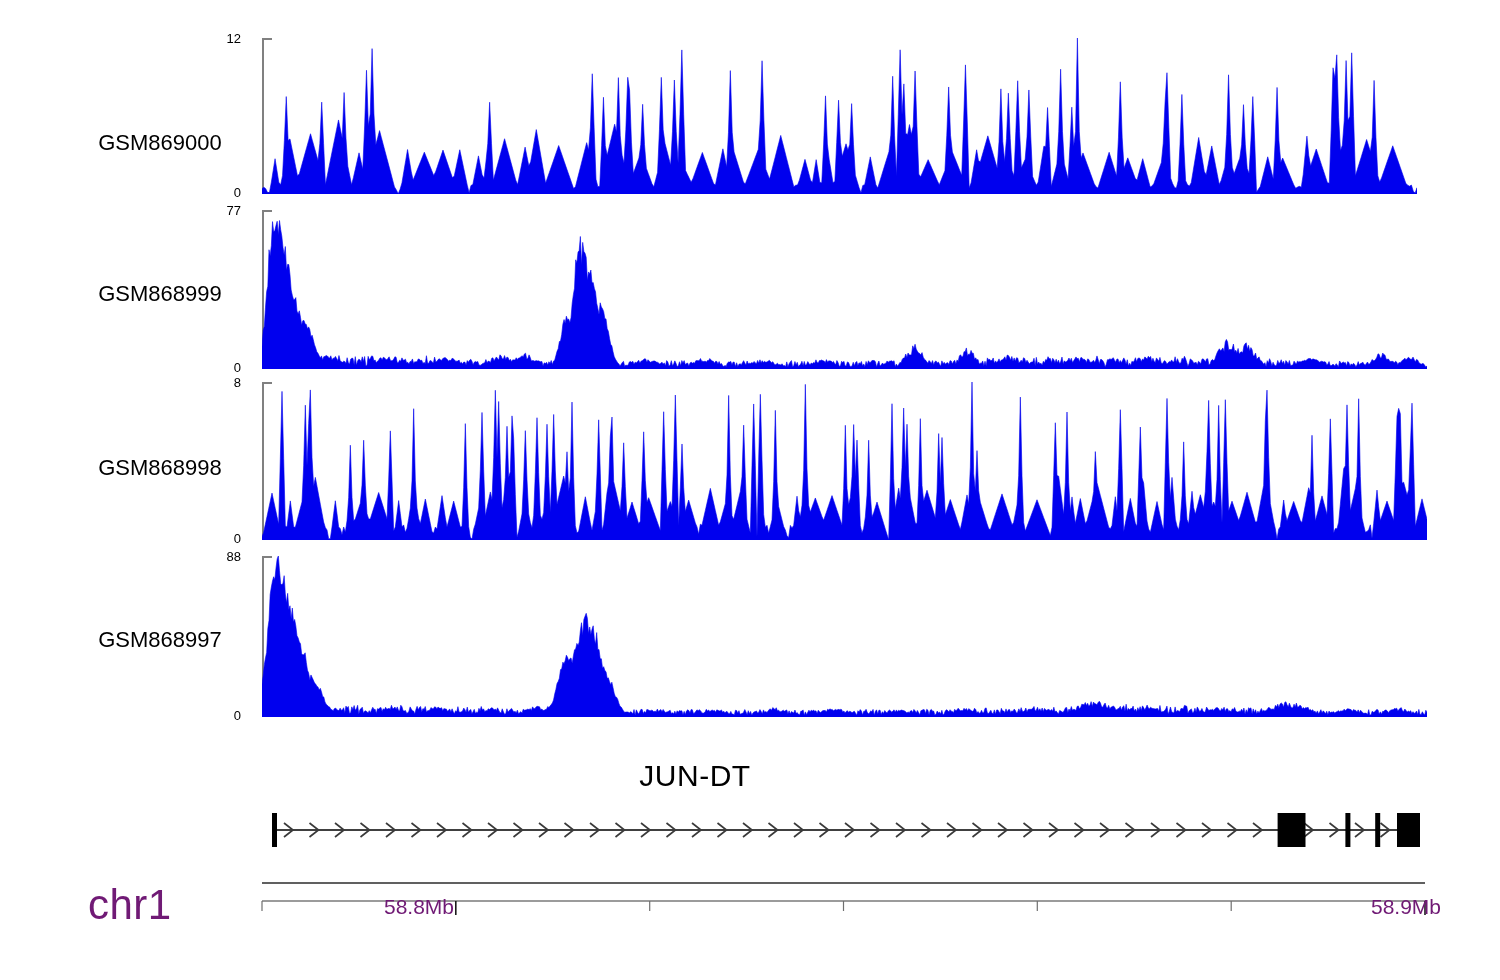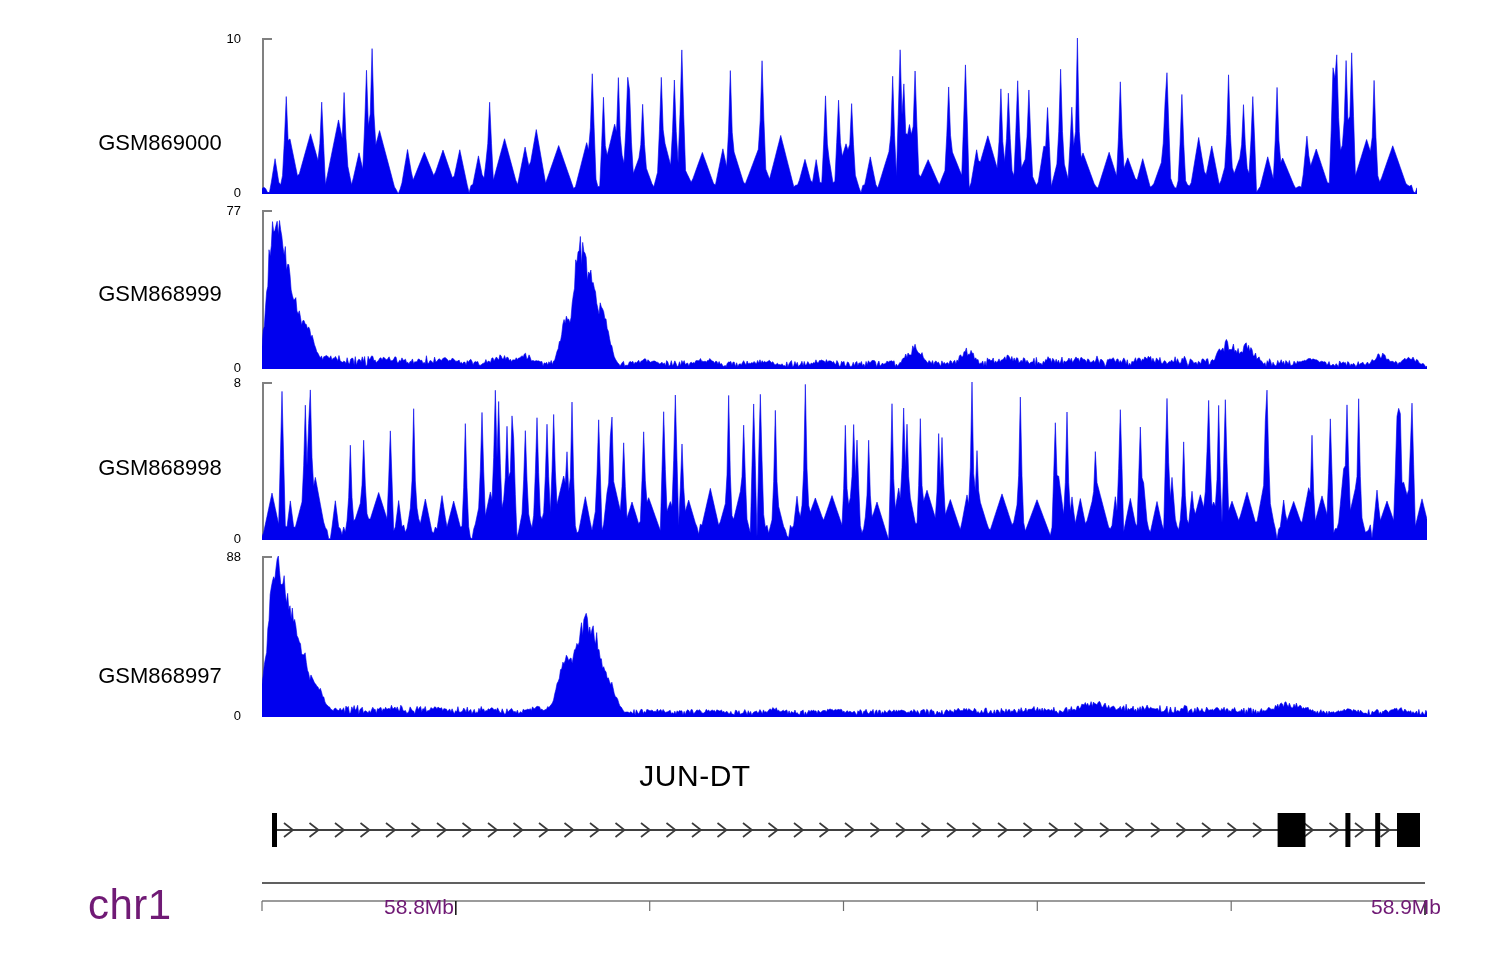--- a/index.html
+++ b/index.html
@@ -123,21 +123,21 @@
 <body>
 
 <div id="browser">
 
   <div class="track" style="top:30px;height:172px;">
     <div class="track-label-box" style="top:100px;">GSM869000</div>
     <div class="axis-box" style="top:8px;height:156px;">
       <div class="axis-line" style="height:156px;"></div>
       <div class="axis-tick" style="top:0px;"></div>
       <div class="axis-tick" style="top:154px;"></div>
-      <div class="axis-num" style="top:-6px;">10</div>
+      <div class="axis-num" style="top:-6px;">12</div>
       <div class="axis-num" style="top:148px;">0</div>
     </div>
     <div class="plot-area" style="top:8px;width:1155px;height:156px;">
       <svg id="svg-t0" width="1155" height="156" viewBox="0 0 1155 156" preserveAspectRatio="none">
           <path d="M0,156 L0.00,150.70 L1.87,149.25 L3.73,150.67 L5.60,154.57 L7.46,154.42 L9.33,144.24 L11.20,132.48 L13.06,120.72 L14.93,132.48 L16.79,144.24 L18.66,146.83 L20.53,137.65 L22.39,102.42 L24.26,58.57 L26.12,102.42 L27.99,100.95 L29.85,110.13 L31.72,119.30 L33.59,128.48 L35.45,137.65 L37.32,135.92 L39.18,129.23 L41.05,122.54 L42.92,115.84 L44.78,109.15 L46.65,102.46 L48.51,95.76 L50.38,102.46 L52.25,109.15 L54.11,115.84 L55.98,122.54 L57.84,105.47 L59.71,64.13 L61.58,105.47 L63.44,146.74 L65.31,137.48 L67.17,128.23 L69.04,118.97 L70.90,109.71 L72.77,100.45 L74.64,91.20 L76.50,81.94 L78.37,91.20 L80.23,100.19 L82.10,54.52 L83.97,100.19 L85.83,128.23 L87.70,137.48 L89.56,146.74 L91.43,139.54 L93.30,131.30 L95.16,123.07 L97.03,114.84 L98.89,123.07 L100.76,131.30 L102.63,87.95 L104.49,32.27 L106.36,87.95 L108.22,76.04 L110.09,10.61 L111.95,76.04 L113.82,106.70 L115.69,99.66 L117.55,92.62 L119.42,99.66 L121.28,106.70 L123.15,113.75 L125.02,120.79 L126.88,127.83 L128.75,134.87 L130.61,141.92 L132.48,148.96 L134.35,151.88 L136.21,155.75 L138.08,151.32 L139.94,144.88 L141.81,133.76 L143.68,122.65 L145.54,111.53 L147.41,122.65 L149.27,133.76 L151.14,142.06 L153.00,137.41 L154.87,132.76 L156.74,128.11 L158.60,123.47 L160.47,118.82 L162.33,114.17 L164.20,118.82 L166.07,123.47 L167.93,128.11 L169.80,132.76 L171.66,137.41 L173.53,134.04 L175.40,128.55 L177.26,123.06 L179.13,117.57 L180.99,112.08 L182.86,117.57 L184.73,123.06 L186.59,128.55 L188.46,134.04 L190.32,139.53 L192.19,138.30 L194.05,129.45 L195.92,120.60 L197.79,111.75 L199.65,120.60 L201.52,129.45 L203.38,138.30 L205.25,147.15 L207.12,154.73 L208.98,147.49 L210.85,146.47 L212.71,136.95 L214.58,127.42 L216.45,117.89 L218.31,127.42 L220.18,136.95 L222.04,140.04 L223.91,124.07 L225.78,105.53 L227.64,64.23 L229.51,105.53 L231.37,142.19 L233.24,135.28 L235.11,128.37 L236.97,121.46 L238.84,114.56 L240.70,107.65 L242.57,100.74 L244.43,107.65 L246.30,114.56 L248.17,121.46 L250.03,128.37 L251.90,135.28 L253.76,142.19 L255.63,146.62 L257.50,137.25 L259.36,127.87 L261.23,118.50 L263.09,109.12 L264.96,118.50 L266.83,127.87 L268.69,123.79 L270.56,113.05 L272.42,102.31 L274.29,91.57 L276.16,102.31 L278.02,113.05 L279.89,123.79 L281.75,134.52 L283.62,145.23 L285.48,139.85 L287.35,134.46 L289.22,129.08 L291.08,123.70 L292.95,118.31 L294.81,112.93 L296.68,107.54 L298.55,112.93 L300.41,118.31 L302.28,123.70 L304.14,129.08 L306.01,134.46 L307.88,139.85 L309.74,145.23 L311.61,150.62 L313.47,148.66 L315.34,141.33 L317.21,133.99 L319.07,126.65 L320.94,119.32 L322.80,111.98 L324.67,104.65 L326.53,111.98 L328.40,89.88 L330.27,35.78 L332.13,89.88 L334.00,141.33 L335.86,148.66 L337.73,148.24 L339.60,107.64 L341.46,59.28 L343.33,107.64 L345.19,117.22 L347.06,109.46 L348.93,101.71 L350.79,93.95 L352.66,86.20 L354.52,93.95 L356.39,39.62 L358.26,97.81 L360.12,117.22 L361.99,124.98 L363.85,91.81 L365.72,39.30 L367.58,52.26 L369.45,104.13 L371.32,135.48 L373.18,130.35 L375.05,125.22 L376.91,120.09 L378.78,106.65 L380.65,66.28 L382.51,106.65 L384.38,130.35 L386.24,135.48 L388.11,140.61 L389.98,145.74 L391.84,148.79 L393.71,141.57 L395.57,134.36 L397.44,91.84 L399.31,39.35 L401.17,91.84 L403.04,105.50 L404.90,112.71 L406.77,119.93 L408.63,127.14 L410.50,93.31 L412.37,42.01 L414.23,93.31 L416.10,124.72 L417.96,76.75 L419.83,11.91 L421.70,76.75 L423.56,132.54 L425.43,136.45 L427.29,140.36 L429.16,144.27 L431.03,140.42 L432.89,135.22 L434.76,130.03 L436.62,124.84 L438.49,119.64 L440.36,114.45 L442.22,119.64 L444.09,124.84 L445.95,130.03 L447.82,135.22 L449.68,140.42 L451.55,145.61 L453.42,146.96 L455.28,137.93 L457.15,128.89 L459.01,119.85 L460.88,110.82 L462.75,119.85 L464.61,128.89 L466.48,94.30 L468.34,32.60 L470.21,94.30 L472.08,114.02 L473.94,120.01 L475.81,126.01 L477.67,132.01 L479.54,138.01 L481.41,144.00 L483.27,146.06 L485.14,141.09 L487.00,136.13 L488.87,131.16 L490.74,126.19 L492.60,121.22 L494.47,116.25 L496.33,111.28 L498.20,82.73 L500.06,22.78 L501.93,82.73 L503.80,131.16 L505.66,136.13 L507.53,141.09 L509.39,134.03 L511.26,126.71 L513.13,119.39 L514.99,112.07 L516.86,104.74 L518.72,97.42 L520.59,104.74 L522.46,112.07 L524.32,119.39 L526.19,126.71 L528.05,134.03 L529.92,141.36 L531.79,148.68 L533.65,147.26 L535.52,146.99 L537.38,142.15 L539.25,135.22 L541.11,128.30 L542.98,121.37 L544.85,128.30 L546.71,135.22 L548.58,142.15 L550.44,144.55 L552.31,133.10 L554.18,121.65 L556.04,133.10 L557.91,144.55 L559.77,144.63 L561.64,106.06 L563.51,57.88 L565.37,106.06 L567.24,121.88 L569.10,133.25 L570.97,144.63 L572.84,143.45 L574.70,104.39 L576.57,62.17 L578.43,104.39 L580.30,118.35 L582.16,112.07 L584.03,105.80 L585.90,112.07 L587.76,106.30 L589.63,65.63 L591.49,106.30 L593.36,137.17 L595.23,143.45 L597.09,149.72 L598.96,154.73 L600.82,147.39 L602.69,146.72 L604.56,137.44 L606.42,128.16 L608.29,118.88 L610.15,128.16 L612.02,137.44 L613.89,146.72 L615.75,149.96 L617.62,143.92 L619.48,137.88 L621.35,131.84 L623.21,125.81 L625.08,119.77 L626.95,113.73 L628.81,97.11 L630.68,38.22 L632.54,97.11 L634.41,137.88 L636.28,76.69 L638.14,11.81 L640.01,76.69 L641.87,45.88 L643.74,95.43 L645.61,96.46 L647.47,86.54 L649.34,96.46 L651.20,88.33 L653.07,32.97 L654.94,88.33 L656.80,136.15 L658.67,138.83 L660.53,134.54 L662.40,130.24 L664.26,125.95 L666.13,121.66 L668.00,125.95 L669.86,130.24 L671.73,134.54 L673.59,138.83 L675.46,143.12 L677.33,146.68 L679.19,142.02 L681.06,137.35 L682.92,132.69 L684.79,97.14 L686.66,48.98 L688.52,97.14 L690.39,114.05 L692.25,118.71 L694.12,123.37 L695.99,128.03 L697.85,132.69 L699.72,137.35 L701.58,85.00 L703.45,26.90 L705.32,85.00 L707.18,149.88 L709.05,144.94 L710.91,133.88 L712.78,122.83 L714.64,111.77 L716.51,122.83 L718.38,123.69 L720.24,117.23 L722.11,110.76 L723.97,104.30 L725.84,97.84 L727.71,104.30 L729.57,110.76 L731.44,117.23 L733.30,123.69 L735.17,130.15 L737.04,103.43 L738.90,50.86 L740.77,103.43 L742.63,123.63 L744.50,100.53 L746.37,55.15 L748.23,100.53 L750.10,132.88 L751.96,137.51 L753.83,93.73 L755.69,42.78 L757.56,93.73 L759.43,129.87 L761.29,125.52 L763.16,121.17 L765.02,98.78 L766.89,51.96 L768.76,98.78 L770.62,138.58 L772.49,142.94 L774.35,147.29 L776.22,144.07 L778.09,132.14 L779.95,120.20 L781.82,108.27 L783.68,108.45 L785.55,69.54 L787.42,108.45 L789.28,148.52 L791.15,141.04 L793.01,133.56 L794.88,126.08 L796.74,93.60 L798.61,31.20 L800.48,93.60 L802.34,126.08 L804.21,133.56 L806.07,141.04 L807.94,108.24 L809.81,69.17 L811.67,108.24 L813.54,93.60 L815.40,0.00 L817.27,93.60 L819.14,120.08 L821.00,114.95 L822.87,120.08 L824.73,125.21 L826.60,130.34 L828.47,135.47 L830.33,140.60 L832.20,145.74 L834.06,148.82 L835.93,150.04 L837.79,144.07 L839.66,138.11 L841.53,132.15 L843.39,126.19 L845.26,120.22 L847.12,114.26 L848.99,120.22 L850.86,126.19 L852.72,132.15 L854.59,138.11 L856.45,99.92 L858.32,43.84 L860.19,99.92 L862.05,130.18 L863.92,125.02 L865.78,119.85 L867.65,125.02 L869.52,130.18 L871.38,135.34 L873.25,140.51 L875.11,141.88 L876.98,134.82 L878.84,127.76 L880.71,120.69 L882.58,127.76 L884.44,134.82 L886.31,141.88 L888.17,148.94 L890.04,148.02 L891.91,145.48 L893.77,140.22 L895.64,134.96 L897.50,129.70 L899.37,124.44 L901.24,105.16 L903.10,63.57 L904.97,34.74 L906.83,89.31 L908.70,140.22 L910.57,145.48 L912.43,149.18 L914.30,150.31 L916.16,142.78 L918.03,106.24 L919.89,56.47 L921.76,106.24 L923.63,142.78 L925.49,146.64 L927.36,148.12 L929.22,144.69 L931.09,133.39 L932.96,122.08 L934.82,110.78 L936.69,99.47 L938.55,110.78 L940.42,122.08 L942.29,133.39 L944.15,136.78 L946.02,127.16 L947.88,117.55 L949.75,107.94 L951.62,117.55 L953.48,127.16 L955.35,136.78 L957.21,146.39 L959.08,142.63 L960.95,135.94 L962.81,129.25 L964.68,96.41 L966.54,36.82 L968.41,96.41 L970.27,129.25 L972.14,135.58 L974.01,130.48 L975.87,125.37 L977.74,120.27 L979.60,106.87 L981.47,66.67 L983.34,106.87 L985.20,130.48 L987.07,135.58 L988.93,102.42 L990.80,58.59 L992.67,102.42 L994.53,154.18 L996.40,151.17 L998.26,148.49 L1000.13,141.12 L1002.00,133.68 L1003.86,126.24 L1005.73,118.80 L1007.59,126.24 L1009.46,133.68 L1011.32,141.12 L1013.19,102.73 L1015.06,49.45 L1016.92,102.73 L1018.79,124.52 L1020.65,120.03 L1022.52,124.52 L1024.39,129.02 L1026.25,133.52 L1028.12,138.01 L1029.98,142.51 L1031.85,147.01 L1033.72,150.34 L1035.58,149.04 L1037.45,148.37 L1039.31,149.15 L1041.18,136.71 L1043.05,117.43 L1044.91,98.14 L1046.78,117.43 L1048.64,127.90 L1050.51,122.28 L1052.37,116.66 L1054.24,111.04 L1056.11,116.66 L1057.97,122.28 L1059.84,127.90 L1061.70,133.52 L1063.57,139.14 L1065.44,144.76 L1067.30,145.14 L1069.17,92.90 L1071.03,29.80 L1072.90,40.26 L1074.77,16.83 L1076.63,79.46 L1078.50,112.57 L1080.36,107.15 L1082.23,82.62 L1084.10,22.58 L1085.96,82.62 L1087.83,78.35 L1089.69,14.82 L1091.56,78.35 L1093.42,137.83 L1095.29,131.77 L1097.16,125.71 L1099.02,119.66 L1100.89,113.60 L1102.75,107.54 L1104.62,101.49 L1106.49,107.54 L1108.35,113.60 L1110.22,99.22 L1112.08,42.43 L1113.95,99.22 L1115.82,137.83 L1117.68,143.89 L1119.55,139.93 L1121.41,134.57 L1123.28,129.22 L1125.15,123.86 L1127.01,118.50 L1128.88,113.15 L1130.74,107.79 L1132.61,113.15 L1134.47,118.50 L1136.34,123.86 L1138.21,129.22 L1140.07,134.57 L1141.94,139.93 L1143.80,145.29 L1145.67,147.23 L1147.54,148.17 L1149.40,147.06 L1151.27,153.20 L1153.13,155.02 L1155.00,149.79 L1155.00,156 Z" fill="#0000EE" stroke="#0000EE" stroke-width="0.6"></path>
         </svg>
     </div>
   </div>
 
   <div class="track" style="top:203px;height:172px;">
@@ -166,21 +166,21 @@
       <div class="axis-num" style="top:150px;">0</div>
     </div>
     <div class="plot-area" style="top:6px;width:1165px;height:158px;">
       <svg id="svg-t2" width="1165" height="158" viewBox="0 0 1165 158" preserveAspectRatio="none">
           <path d="M0,158 L0.00,154.70 L1.67,150.18 L3.33,142.36 L5.00,134.54 L6.67,126.72 L8.33,118.91 L10.00,111.09 L11.67,118.91 L13.33,126.72 L15.00,134.54 L16.67,142.36 L18.33,76.27 L20.00,9.40 L21.67,76.27 L23.33,144.12 L25.00,144.97 L26.67,131.94 L28.33,118.91 L30.00,131.94 L31.67,144.97 L33.33,145.31 L35.00,138.97 L36.67,132.63 L38.33,126.28 L40.00,119.94 L41.67,83.84 L43.33,23.17 L45.00,83.84 L46.67,41.59 L48.33,7.93 L50.00,75.46 L51.67,104.33 L53.33,95.38 L55.00,104.33 L56.67,113.27 L58.33,122.22 L60.00,131.16 L61.67,140.11 L63.33,145.55 L65.00,147.93 L66.67,156.65 L68.33,156.81 L70.00,144.93 L71.67,131.85 L73.33,118.78 L75.00,131.85 L76.67,144.93 L78.33,146.74 L80.00,152.64 L81.67,144.99 L83.33,150.06 L85.00,138.79 L86.67,115.34 L88.33,63.20 L90.00,115.34 L91.67,138.79 L93.33,136.98 L95.00,131.72 L96.67,126.47 L98.33,121.21 L100.00,103.12 L101.67,58.21 L103.33,103.12 L105.00,131.72 L106.67,136.98 L108.33,136.89 L110.00,131.61 L111.67,126.33 L113.33,121.06 L115.00,115.78 L116.67,110.50 L118.33,115.78 L120.00,121.06 L121.67,126.33 L123.33,131.61 L125.00,136.89 L126.67,97.98 L128.33,48.88 L130.00,97.98 L131.67,149.12 L133.33,144.86 L135.00,131.72 L136.67,118.59 L138.33,131.72 L140.00,144.86 L141.67,142.93 L143.33,150.35 L145.00,146.30 L146.67,136.73 L148.33,126.09 L150.00,98.92 L151.67,26.70 L153.33,98.92 L155.00,126.09 L156.67,136.73 L158.33,141.61 L160.00,133.41 L161.67,125.22 L163.33,117.02 L165.00,125.22 L166.67,133.41 L168.33,141.61 L170.00,149.80 L171.67,150.90 L173.33,145.09 L175.00,146.91 L176.67,135.81 L178.33,124.72 L180.00,113.62 L181.67,124.72 L183.33,135.81 L185.00,145.03 L186.67,138.54 L188.33,132.06 L190.00,125.57 L191.67,119.08 L193.33,125.57 L195.00,132.06 L196.67,138.54 L198.33,145.03 L200.00,144.47 L201.67,105.63 L203.33,41.63 L205.00,105.63 L206.67,144.47 L208.33,155.36 L210.00,157.12 L211.67,147.21 L213.33,142.02 L215.00,134.03 L216.67,126.04 L218.33,87.86 L220.00,30.48 L221.67,87.86 L223.33,133.98 L225.00,125.97 L226.67,117.97 L228.33,109.96 L230.00,117.97 L231.67,75.64 L233.33,8.25 L235.00,75.64 L236.67,19.49 L238.33,81.82 L240.00,125.67 L241.67,117.59 L243.33,95.45 L245.00,44.27 L246.67,95.45 L248.33,89.74 L250.00,33.89 L251.67,56.56 L253.33,112.35 L255.00,155.26 L256.67,149.30 L258.33,140.61 L260.00,131.91 L261.67,97.87 L263.33,48.67 L265.00,97.87 L266.67,131.91 L268.33,140.61 L270.00,145.65 L271.67,133.29 L273.33,90.75 L275.00,35.73 L276.67,90.75 L278.33,133.29 L280.00,137.29 L281.67,130.38 L283.33,94.32 L285.00,42.23 L286.67,94.32 L288.33,130.38 L290.00,88.95 L291.67,32.46 L293.33,88.95 L295.00,122.46 L296.67,115.35 L298.33,108.24 L300.00,101.13 L301.67,94.02 L303.33,101.13 L305.00,69.79 L306.67,109.48 L308.33,95.93 L310.00,20.07 L311.67,95.93 L313.33,143.78 L315.00,150.89 L316.67,149.35 L318.33,140.71 L320.00,132.06 L321.67,123.42 L323.33,114.77 L325.00,123.42 L326.67,132.06 L328.33,140.71 L330.00,148.47 L331.67,138.93 L333.33,129.40 L335.00,91.90 L336.67,37.82 L338.33,91.90 L340.00,148.47 L341.67,142.29 L343.33,126.58 L345.00,110.87 L346.67,100.92 L348.33,54.21 L350.00,35.00 L351.67,99.55 L353.33,106.85 L355.00,114.16 L356.67,121.47 L358.33,128.77 L360.00,104.55 L361.67,60.82 L363.33,104.55 L365.00,136.29 L366.67,130.86 L368.33,125.43 L370.00,120.00 L371.67,125.43 L373.33,130.86 L375.00,136.29 L376.67,141.71 L378.33,139.18 L380.00,98.50 L381.67,49.82 L383.33,98.50 L385.00,120.37 L386.67,115.66 L388.33,120.37 L390.00,125.07 L391.67,129.77 L393.33,134.48 L395.00,139.18 L396.67,143.89 L398.33,148.40 L400.00,87.45 L401.67,29.72 L403.33,87.45 L405.00,129.19 L406.67,124.39 L408.33,119.59 L410.00,124.39 L411.67,78.25 L413.33,13.00 L415.00,78.25 L416.67,143.60 L418.33,105.19 L420.00,61.98 L421.67,105.19 L423.33,129.51 L425.00,123.81 L426.67,118.11 L428.33,123.81 L430.00,129.51 L431.67,135.21 L433.33,140.91 L435.00,144.91 L436.67,152.30 L438.33,142.24 L440.00,143.24 L441.67,135.86 L443.33,128.48 L445.00,121.10 L446.67,113.72 L448.33,106.34 L450.00,113.72 L451.67,121.10 L453.33,128.48 L455.00,135.86 L456.67,143.24 L458.33,139.83 L460.00,133.77 L461.67,127.71 L463.33,121.65 L465.00,92.94 L466.67,13.43 L468.33,92.94 L470.00,133.77 L471.67,137.24 L473.33,130.32 L475.00,123.40 L476.67,116.48 L478.33,109.56 L480.00,94.82 L481.67,43.13 L483.33,94.82 L485.00,137.24 L486.67,144.16 L488.33,151.08 L490.00,83.18 L491.67,21.96 L493.33,83.18 L495.00,155.17 L496.67,77.87 L498.33,12.31 L500.00,77.87 L501.67,132.51 L503.33,145.25 L505.00,143.27 L506.67,151.30 L508.33,144.60 L510.00,137.90 L511.67,99.66 L513.33,28.36 L515.00,99.66 L516.67,124.50 L518.33,131.20 L520.00,137.90 L521.67,144.60 L523.33,147.93 L525.00,153.70 L526.67,155.41 L528.33,143.38 L530.00,145.93 L531.67,143.38 L533.33,128.75 L535.00,114.13 L536.67,128.75 L538.33,134.86 L540.00,123.28 L541.67,88.48 L543.33,2.37 L545.00,86.90 L546.67,123.28 L548.33,129.98 L550.00,125.31 L551.67,120.64 L553.33,115.97 L555.00,120.64 L556.67,125.31 L558.33,129.98 L560.00,134.65 L561.67,138.28 L563.33,133.35 L565.00,128.42 L566.67,123.48 L568.33,118.55 L570.00,113.62 L571.67,118.55 L573.33,123.48 L575.00,128.42 L576.67,133.35 L578.33,138.28 L580.00,143.21 L581.67,106.38 L583.33,43.29 L585.00,106.38 L586.67,122.75 L588.33,115.70 L590.00,94.50 L591.67,42.55 L593.33,94.50 L595.00,58.06 L596.67,103.04 L598.33,143.52 L600.00,150.95 L601.67,146.45 L603.33,134.91 L605.00,113.10 L606.67,58.22 L608.33,113.10 L610.00,134.91 L611.67,130.90 L613.33,125.48 L615.00,120.06 L616.67,125.48 L618.33,130.90 L620.00,136.32 L621.67,141.74 L623.33,147.16 L625.00,152.58 L626.67,157.72 L628.33,96.68 L630.00,21.72 L631.67,96.68 L633.33,126.89 L635.00,116.52 L636.67,106.15 L638.33,116.52 L640.00,85.41 L641.67,26.02 L643.33,85.41 L645.00,42.21 L646.67,94.31 L648.33,116.01 L650.00,124.40 L651.67,132.80 L653.33,141.20 L655.00,141.41 L656.67,103.40 L658.33,36.66 L660.00,103.40 L661.67,119.29 L663.33,113.76 L665.00,108.23 L666.67,113.76 L668.33,119.29 L670.00,124.82 L671.67,130.35 L673.33,135.88 L675.00,110.11 L676.67,51.59 L678.33,101.62 L680.00,55.50 L681.67,101.62 L683.33,132.71 L685.00,127.66 L686.67,122.60 L688.33,117.54 L690.00,122.60 L691.67,127.66 L693.33,132.71 L695.00,137.77 L696.67,142.83 L698.33,147.48 L700.00,139.97 L701.67,130.95 L703.33,121.93 L705.00,112.91 L706.67,121.93 L708.33,85.32 L710.00,0.00 L711.67,91.64 L713.33,108.83 L715.00,68.61 L716.67,108.83 L718.33,120.24 L720.00,125.63 L721.67,131.03 L723.33,136.42 L725.00,141.82 L726.67,146.62 L728.33,147.75 L730.00,142.63 L731.67,137.51 L733.33,132.39 L735.00,127.26 L736.67,122.14 L738.33,117.02 L740.00,111.90 L741.67,117.02 L743.33,122.14 L745.00,127.26 L746.67,132.39 L748.33,137.51 L750.00,142.63 L751.67,140.47 L753.33,131.70 L755.00,122.93 L756.67,93.69 L758.33,15.09 L760.00,93.69 L761.67,140.47 L763.33,149.05 L765.00,144.58 L766.67,140.11 L768.33,135.63 L770.00,131.16 L771.67,126.68 L773.33,122.21 L775.00,117.74 L776.67,122.21 L778.33,126.68 L780.00,131.16 L781.67,135.63 L783.33,140.11 L785.00,144.58 L786.67,149.05 L788.33,153.53 L790.00,145.23 L791.67,93.51 L793.33,40.75 L795.00,93.51 L796.67,94.16 L798.33,106.93 L800.00,119.70 L801.67,132.46 L803.33,100.41 L805.00,30.02 L806.67,100.41 L808.33,129.28 L810.00,114.92 L811.67,129.28 L813.33,141.42 L815.00,133.13 L816.67,124.85 L818.33,116.56 L820.00,124.85 L821.67,133.13 L823.33,141.42 L825.00,138.88 L826.67,132.50 L828.33,126.13 L830.00,119.75 L831.67,109.38 L833.33,69.60 L835.00,100.63 L836.67,107.01 L838.33,113.38 L840.00,119.75 L841.67,126.13 L843.33,132.50 L845.00,138.88 L846.67,145.25 L848.33,146.76 L850.00,143.58 L851.67,129.15 L853.33,114.73 L855.00,129.15 L856.67,86.34 L858.33,27.70 L860.00,86.34 L861.67,149.68 L863.33,141.36 L865.00,133.04 L866.67,124.72 L868.33,116.40 L870.00,124.72 L871.67,133.04 L873.33,141.36 L875.00,144.15 L876.67,95.86 L878.33,45.03 L880.00,95.86 L881.67,101.07 L883.33,120.05 L885.00,139.02 L886.67,147.03 L888.33,150.30 L890.00,142.60 L891.67,134.90 L893.33,127.21 L895.00,119.51 L896.67,127.21 L898.33,134.90 L900.00,142.60 L901.67,147.73 L903.33,80.15 L905.00,16.46 L906.67,80.15 L908.33,116.27 L910.00,95.40 L911.67,116.27 L913.33,137.13 L915.00,144.14 L916.67,147.71 L918.33,137.43 L920.00,113.85 L921.67,59.88 L923.33,113.85 L925.00,137.43 L926.67,141.74 L928.33,125.49 L930.00,109.23 L931.67,125.49 L933.33,132.15 L935.00,125.69 L936.67,119.22 L938.33,112.76 L940.00,119.22 L941.67,125.69 L943.33,109.31 L945.00,69.48 L946.67,18.41 L948.33,81.23 L950.00,124.24 L951.67,120.02 L953.33,124.24 L955.00,97.42 L956.67,23.38 L958.33,97.42 L960.00,141.12 L961.67,80.84 L963.33,17.70 L965.00,80.84 L966.67,128.87 L968.33,124.02 L970.00,119.16 L971.67,124.02 L973.33,128.87 L975.00,133.73 L976.67,138.58 L978.33,134.11 L980.00,128.14 L981.67,122.16 L983.33,116.19 L985.00,110.22 L986.67,116.19 L988.33,122.16 L990.00,128.14 L991.67,134.11 L993.33,140.08 L995.00,139.76 L996.67,130.64 L998.33,121.52 L1000.00,112.40 L1001.67,103.28 L1003.33,38.32 L1005.00,8.11 L1006.67,75.56 L1008.33,121.52 L1010.00,130.64 L1011.67,139.76 L1013.33,146.72 L1015.00,157.29 L1016.67,147.13 L1018.33,144.68 L1020.00,131.35 L1021.67,118.03 L1023.33,131.35 L1025.00,138.72 L1026.67,133.90 L1028.33,129.08 L1030.00,124.27 L1031.67,119.45 L1033.33,124.27 L1035.00,129.08 L1036.67,133.90 L1038.33,138.72 L1040.00,140.56 L1041.67,131.85 L1043.33,123.13 L1045.00,114.41 L1046.67,105.69 L1048.33,110.86 L1050.00,53.25 L1051.67,110.86 L1053.33,139.10 L1055.00,132.80 L1056.67,126.50 L1058.33,120.20 L1060.00,113.90 L1061.67,120.20 L1063.33,126.50 L1065.00,132.80 L1066.67,91.38 L1068.33,36.87 L1070.00,91.38 L1071.67,151.02 L1073.33,146.60 L1075.00,146.70 L1076.67,140.17 L1078.33,122.34 L1080.00,104.51 L1081.67,86.68 L1083.33,83.67 L1085.00,22.86 L1086.67,83.67 L1088.33,128.60 L1090.00,121.25 L1091.67,113.90 L1093.33,106.55 L1095.00,94.44 L1096.67,16.75 L1098.33,94.44 L1100.00,135.95 L1101.67,143.30 L1103.33,150.15 L1105.00,149.55 L1106.67,147.69 L1108.33,142.83 L1110.00,156.16 L1111.67,141.36 L1113.33,124.73 L1115.00,108.09 L1116.67,124.73 L1118.33,138.55 L1120.00,133.69 L1121.67,128.82 L1123.33,123.96 L1125.00,119.10 L1126.67,123.96 L1128.33,128.82 L1130.00,133.69 L1131.67,138.55 L1133.33,90.00 L1135.00,34.37 L1136.67,26.36 L1138.33,31.68 L1140.00,101.16 L1141.67,100.19 L1143.33,106.62 L1145.00,113.04 L1146.67,107.72 L1148.33,66.58 L1150.00,21.13 L1151.67,82.72 L1153.33,144.29 L1155.00,137.44 L1156.67,130.59 L1158.33,123.74 L1160.00,116.88 L1161.67,123.74 L1163.33,130.59 L1165.00,137.44 L1165.00,158 Z" fill="#0000EE" stroke="#0000EE" stroke-width="0.6"></path>
         </svg>
     </div>
   </div>
 
   <div class="track" style="top:549px;height:175px;">
-    <div class="track-label-box" style="top:78px;margin-top:36px;">GSM868997</div>
+    <div class="track-label-box" style="top:78px;">GSM868997</div>
     <div class="axis-box" style="top:7px;height:161px;">
       <div class="axis-line" style="height:161px;"></div>
       <div class="axis-tick" style="top:0px;"></div>
       <div class="axis-tick" style="top:159px;"></div>
       <div class="axis-num" style="top:-6px;">88</div>
       <div class="axis-num" style="top:153px;">0</div>
     </div>
     <div class="plot-area" style="top:7px;width:1165px;height:161px;">
       <svg id="svg-t3" width="1165" height="161" viewBox="0 0 1165 161" preserveAspectRatio="none">
           <path d="M0,161 L0.00,128.18 L1.17,119.19 L2.33,108.45 L3.50,101.82 L4.66,96.45 L5.83,72.52 L7.00,64.44 L8.16,38.42 L9.33,31.11 L10.50,24.93 L11.66,20.76 L12.83,23.65 L13.99,12.14 L15.16,2.88 L16.33,0.00 L17.49,14.81 L18.66,27.53 L19.82,28.79 L20.99,27.28 L22.16,19.66 L23.32,37.96 L24.49,47.01 L25.66,37.35 L26.82,53.55 L27.99,49.78 L29.15,63.06 L30.32,52.04 L31.49,66.06 L32.65,63.41 L33.82,69.93 L34.98,79.73 L36.15,82.00 L37.32,85.96 L38.48,87.69 L39.65,97.94 L40.82,98.72 L41.98,98.83 L43.15,96.79 L44.31,106.48 L45.48,114.22 L46.65,117.08 L47.81,123.97 L48.98,118.94 L50.15,121.54 L51.31,124.07 L52.48,126.82 L53.64,127.94 L54.81,130.14 L55.98,130.97 L57.14,133.89 L58.31,132.35 L59.47,135.78 L60.64,140.51 L61.81,141.03 L62.97,145.90 L64.14,148.17 L65.31,149.21 L66.47,150.50 L67.64,151.07 L68.80,153.25 L69.97,153.85 L71.14,154.67 L72.30,152.74 L73.47,152.04 L74.63,153.26 L75.80,154.34 L76.97,154.54 L78.13,152.15 L79.30,154.17 L80.47,153.91 L81.63,151.72 L82.80,156.97 L83.96,150.11 L85.13,151.95 L86.30,150.46 L87.46,157.30 L88.63,157.09 L89.79,150.83 L90.96,153.77 L92.13,149.55 L93.29,154.33 L94.46,152.70 L95.63,149.28 L96.79,158.37 L97.96,153.60 L99.12,152.61 L100.29,151.21 L101.46,157.31 L102.62,155.21 L103.79,154.82 L104.95,155.89 L106.12,156.77 L107.29,154.67 L108.45,156.81 L109.62,153.64 L110.79,151.28 L111.95,153.40 L113.12,153.26 L114.28,157.61 L115.45,152.66 L116.62,153.11 L117.78,151.97 L118.95,151.45 L120.12,155.41 L121.28,152.70 L122.45,153.87 L123.61,151.31 L124.78,153.27 L125.95,152.85 L127.11,152.36 L128.28,153.51 L129.44,149.25 L130.61,152.54 L131.78,152.45 L132.94,151.02 L134.11,153.41 L135.28,150.89 L136.44,154.27 L137.61,154.96 L138.77,149.23 L139.94,150.70 L141.11,154.77 L142.27,155.06 L143.44,154.47 L144.60,157.15 L145.77,156.88 L146.94,155.26 L148.10,150.88 L149.27,152.95 L150.44,154.78 L151.60,155.08 L152.77,157.99 L153.93,153.58 L155.10,150.36 L156.27,154.08 L157.43,151.39 L158.60,150.48 L159.76,155.90 L160.93,152.62 L162.10,153.40 L163.26,150.52 L164.43,155.98 L165.60,154.84 L166.76,154.50 L167.93,153.96 L169.09,151.50 L170.26,152.70 L171.43,152.64 L172.59,150.84 L173.76,151.18 L174.92,152.64 L176.09,151.00 L177.26,152.11 L178.42,152.33 L179.59,151.70 L180.76,154.76 L181.92,152.57 L183.09,152.91 L184.25,152.94 L185.42,155.22 L186.59,154.14 L187.75,153.12 L188.92,156.02 L190.09,152.82 L191.25,155.64 L192.42,157.79 L193.58,154.81 L194.75,155.75 L195.92,150.65 L197.08,156.01 L198.25,156.19 L199.41,155.78 L200.58,154.99 L201.75,152.12 L202.91,153.68 L204.08,156.33 L205.25,151.10 L206.41,156.32 L207.58,154.42 L208.74,153.42 L209.91,157.78 L211.08,155.63 L212.24,153.33 L213.41,157.27 L214.57,156.17 L215.74,156.84 L216.91,152.35 L218.07,154.73 L219.24,150.48 L220.41,154.02 L221.57,152.86 L222.74,155.71 L223.90,154.53 L225.07,155.01 L226.24,152.76 L227.40,153.53 L228.57,152.60 L229.73,151.63 L230.90,152.34 L232.07,154.06 L233.23,153.04 L234.40,154.42 L235.57,151.83 L236.73,154.23 L237.90,156.47 L239.06,156.92 L240.23,152.81 L241.40,155.87 L242.56,158.17 L243.73,157.74 L244.89,152.77 L246.06,155.91 L247.23,154.52 L248.39,153.49 L249.56,152.38 L250.73,154.27 L251.89,156.14 L253.06,155.20 L254.22,156.90 L255.39,154.14 L256.56,158.02 L257.72,156.58 L258.89,155.65 L260.06,157.19 L261.22,153.25 L262.39,154.15 L263.55,153.96 L264.72,153.65 L265.89,153.09 L267.05,153.76 L268.22,152.61 L269.38,154.54 L270.55,150.84 L271.72,152.59 L272.88,152.63 L274.05,150.99 L275.22,150.36 L276.38,150.59 L277.55,150.83 L278.71,153.80 L279.88,153.01 L281.05,154.57 L282.21,154.31 L283.38,153.57 L284.54,153.30 L285.71,150.51 L286.88,151.54 L288.04,150.05 L289.21,148.61 L290.38,146.94 L291.54,143.99 L292.71,138.06 L293.87,133.51 L295.04,127.47 L296.21,125.42 L297.37,122.27 L298.54,113.60 L299.70,113.09 L300.87,106.13 L302.04,107.83 L303.20,104.61 L304.37,99.16 L305.54,101.29 L306.70,104.85 L307.87,102.69 L309.03,101.96 L310.20,107.19 L311.37,99.95 L312.53,93.79 L313.70,92.95 L314.86,87.40 L316.03,89.59 L317.20,86.18 L318.36,74.88 L319.53,66.73 L320.70,79.50 L321.86,63.59 L323.03,60.28 L324.19,57.29 L325.36,62.24 L326.53,77.41 L327.69,70.98 L328.86,78.59 L330.03,73.34 L331.19,69.79 L332.36,83.12 L333.52,88.19 L334.69,76.57 L335.86,93.81 L337.02,93.47 L338.19,102.68 L339.35,102.77 L340.52,112.13 L341.69,110.66 L342.85,114.61 L344.02,115.71 L345.19,122.34 L346.35,121.86 L347.52,125.69 L348.68,128.74 L349.85,126.19 L351.02,131.65 L352.18,137.25 L353.35,140.65 L354.51,141.20 L355.68,143.16 L356.85,147.14 L358.01,150.35 L359.18,151.04 L360.35,152.94 L361.51,155.00 L362.68,156.28 L363.84,156.11 L365.01,155.96 L366.18,156.10 L367.34,157.03 L368.51,155.65 L369.67,156.29 L370.84,158.01 L372.01,153.51 L373.17,159.14 L374.34,153.84 L375.51,156.34 L376.67,158.08 L377.84,155.43 L379.00,153.35 L380.17,153.56 L381.34,157.40 L382.50,155.51 L383.67,156.75 L384.83,153.52 L386.00,153.74 L387.17,154.50 L388.33,154.76 L389.50,154.21 L390.67,154.50 L391.83,155.73 L393.00,155.18 L394.16,155.64 L395.33,153.07 L396.50,155.39 L397.66,154.39 L398.83,153.50 L399.99,155.86 L401.16,153.48 L402.33,155.20 L403.49,156.41 L404.66,156.01 L405.83,155.72 L406.99,155.02 L408.16,154.25 L409.32,157.41 L410.49,156.77 L411.66,157.86 L412.82,155.19 L413.99,157.95 L415.16,154.80 L416.32,156.28 L417.49,154.56 L418.65,154.99 L419.82,154.79 L420.99,158.64 L422.15,155.36 L423.32,158.52 L424.48,155.01 L425.65,153.86 L426.82,154.61 L427.98,156.85 L429.15,153.57 L430.32,153.80 L431.48,157.57 L432.65,156.89 L433.81,155.36 L434.98,153.80 L436.15,154.75 L437.31,153.66 L438.48,154.65 L439.64,156.40 L440.81,157.21 L441.98,157.04 L443.14,155.86 L444.31,153.35 L445.48,155.12 L446.64,154.00 L447.81,155.61 L448.97,154.74 L450.14,153.93 L451.31,154.83 L452.47,154.40 L453.64,156.24 L454.80,153.87 L455.97,154.27 L457.14,154.95 L458.30,154.83 L459.47,153.91 L460.64,156.33 L461.80,155.28 L462.97,156.99 L464.13,155.59 L465.30,155.69 L466.47,157.42 L467.63,157.64 L468.80,155.38 L469.96,158.08 L471.13,158.07 L472.30,159.07 L473.46,154.24 L474.63,154.58 L475.80,157.29 L476.96,154.66 L478.13,158.37 L479.29,157.68 L480.46,157.24 L481.63,156.19 L482.79,153.58 L483.96,155.93 L485.13,158.70 L486.29,154.68 L487.46,157.66 L488.62,155.42 L489.79,159.34 L490.96,156.89 L492.12,155.92 L493.29,155.56 L494.45,154.94 L495.62,157.11 L496.79,156.19 L497.95,153.59 L499.12,155.42 L500.29,157.86 L501.45,153.90 L502.62,156.24 L503.78,155.47 L504.95,156.40 L506.12,154.99 L507.28,153.38 L508.45,152.89 L509.61,154.30 L510.78,151.56 L511.95,152.70 L513.11,153.47 L514.28,151.76 L515.45,154.76 L516.61,154.14 L517.78,155.60 L518.94,155.84 L520.11,154.89 L521.28,154.16 L522.44,155.23 L523.61,154.56 L524.77,153.93 L525.94,157.73 L527.11,154.82 L528.27,158.06 L529.44,155.61 L530.61,156.33 L531.77,157.08 L532.94,154.04 L534.10,157.27 L535.27,156.76 L536.44,157.92 L537.60,159.11 L538.77,155.26 L539.93,155.10 L541.10,153.90 L542.27,159.36 L543.43,155.85 L544.60,158.73 L545.77,156.31 L546.93,154.20 L548.10,156.05 L549.26,154.16 L550.43,154.97 L551.60,154.11 L552.76,155.31 L553.93,154.81 L555.10,157.51 L556.26,154.29 L557.43,155.82 L558.59,156.42 L559.76,155.56 L560.93,154.62 L562.09,154.56 L563.26,154.38 L564.42,155.97 L565.59,153.30 L566.76,154.01 L567.92,152.82 L569.09,153.75 L570.26,153.45 L571.42,154.78 L572.59,154.05 L573.75,153.38 L574.92,154.28 L576.09,153.37 L577.25,153.71 L578.42,153.39 L579.58,153.54 L580.75,155.89 L581.92,155.01 L583.08,157.06 L584.25,155.43 L585.42,154.68 L586.58,156.31 L587.75,155.25 L588.91,155.78 L590.08,156.77 L591.25,155.82 L592.41,155.30 L593.58,157.26 L594.74,159.23 L595.91,154.74 L597.08,156.05 L598.24,153.59 L599.41,155.12 L600.58,159.02 L601.74,155.32 L602.91,155.17 L604.07,153.30 L605.24,156.36 L606.41,157.82 L607.57,156.99 L608.74,154.85 L609.90,155.71 L611.07,153.38 L612.24,159.37 L613.40,155.35 L614.57,153.87 L615.74,157.94 L616.90,154.24 L618.07,154.21 L619.23,158.39 L620.40,155.71 L621.57,157.50 L622.73,154.55 L623.90,156.17 L625.07,156.95 L626.23,155.12 L627.40,153.96 L628.56,154.86 L629.73,156.26 L630.90,154.92 L632.06,153.83 L633.23,156.30 L634.39,153.91 L635.56,155.63 L636.73,154.21 L637.89,155.04 L639.06,153.95 L640.23,154.34 L641.39,154.53 L642.56,154.93 L643.72,155.77 L644.89,156.97 L646.06,155.92 L647.22,156.65 L648.39,155.09 L649.55,154.60 L650.72,156.59 L651.89,153.43 L653.05,154.85 L654.22,157.06 L655.39,154.51 L656.55,156.58 L657.72,158.81 L658.88,154.72 L660.05,154.28 L661.22,153.62 L662.38,153.83 L663.55,157.48 L664.71,153.30 L665.88,154.16 L667.05,158.68 L668.21,154.35 L669.38,153.41 L670.55,155.14 L671.71,155.12 L672.88,159.24 L674.04,157.91 L675.21,155.07 L676.38,156.90 L677.54,156.09 L678.71,157.89 L679.87,154.29 L681.04,158.93 L682.21,157.72 L683.37,154.79 L684.54,153.69 L685.71,154.55 L686.87,156.02 L688.04,153.71 L689.20,155.14 L690.37,155.39 L691.54,156.72 L692.70,153.31 L693.87,155.02 L695.04,153.66 L696.20,152.22 L697.37,153.63 L698.53,154.74 L699.70,154.52 L700.87,154.69 L702.03,152.33 L703.20,153.98 L704.36,152.47 L705.53,154.90 L706.70,152.63 L707.86,153.57 L709.03,154.44 L710.20,155.36 L711.36,155.11 L712.53,152.25 L713.69,153.54 L714.86,157.12 L716.03,155.56 L717.19,157.17 L718.36,157.06 L719.52,154.32 L720.69,157.01 L721.86,156.41 L723.02,152.37 L724.19,151.92 L725.36,156.89 L726.52,157.61 L727.69,155.91 L728.85,154.28 L730.02,157.22 L731.19,157.74 L732.35,153.88 L733.52,158.13 L734.68,153.91 L735.85,153.95 L737.02,155.63 L738.18,157.71 L739.35,152.29 L740.52,154.86 L741.68,154.99 L742.85,156.64 L744.01,152.88 L745.18,156.29 L746.35,153.85 L747.51,153.47 L748.68,156.42 L749.84,154.79 L751.01,155.47 L752.18,153.10 L753.34,154.47 L754.51,157.11 L755.68,156.13 L756.84,152.85 L758.01,155.75 L759.17,151.63 L760.34,155.13 L761.51,155.56 L762.67,154.86 L763.84,152.00 L765.01,156.06 L766.17,153.42 L767.34,153.31 L768.50,153.34 L769.67,153.19 L770.84,152.22 L772.00,150.44 L773.17,155.00 L774.33,154.23 L775.50,151.25 L776.67,155.03 L777.83,152.76 L779.00,155.20 L780.17,152.00 L781.33,155.55 L782.50,152.40 L783.66,153.71 L784.83,154.53 L786.00,153.26 L787.16,153.73 L788.33,154.64 L789.49,153.49 L790.66,155.30 L791.83,151.18 L792.99,155.78 L794.16,155.02 L795.33,156.62 L796.49,157.89 L797.66,154.45 L798.82,155.04 L799.99,155.93 L801.16,156.32 L802.32,154.28 L803.49,151.87 L804.65,151.46 L805.82,156.48 L806.99,153.08 L808.15,154.71 L809.32,150.54 L810.49,154.31 L811.65,153.36 L812.82,153.53 L813.98,154.59 L815.15,150.36 L816.32,149.96 L817.48,152.72 L818.65,151.59 L819.81,148.14 L820.98,148.59 L822.15,148.76 L823.31,146.54 L824.48,149.61 L825.65,147.30 L826.81,150.34 L827.98,149.10 L829.14,145.64 L830.31,150.46 L831.48,146.06 L832.64,147.60 L833.81,147.92 L834.97,148.76 L836.14,146.54 L837.31,145.25 L838.47,147.08 L839.64,150.87 L840.81,151.14 L841.97,148.64 L843.14,147.07 L844.30,150.88 L845.47,152.34 L846.64,149.32 L847.80,153.06 L848.97,151.19 L850.14,150.78 L851.30,149.89 L852.47,151.09 L853.63,153.42 L854.80,153.78 L855.97,152.66 L857.13,152.22 L858.30,150.35 L859.46,154.19 L860.63,150.93 L861.80,149.77 L862.96,155.34 L864.13,148.18 L865.30,154.67 L866.46,152.42 L867.63,153.70 L868.79,152.38 L869.96,152.61 L871.13,150.12 L872.29,155.15 L873.46,153.12 L874.62,155.94 L875.79,151.71 L876.96,154.62 L878.12,150.70 L879.29,154.54 L880.46,149.86 L881.62,151.62 L882.79,154.01 L883.95,151.63 L885.12,149.05 L886.29,152.04 L887.45,152.72 L888.62,151.15 L889.78,152.16 L890.95,152.60 L892.12,152.73 L893.28,152.98 L894.45,152.64 L895.62,152.51 L896.78,155.34 L897.95,149.46 L899.11,155.93 L900.28,155.63 L901.45,155.57 L902.61,154.59 L903.78,153.00 L904.94,150.07 L906.11,158.05 L907.28,155.48 L908.44,151.00 L909.61,155.53 L910.78,156.39 L911.94,156.99 L913.11,150.91 L914.27,156.10 L915.44,154.44 L916.61,154.94 L917.77,155.63 L918.94,152.61 L920.11,152.60 L921.27,153.01 L922.44,149.39 L923.60,149.85 L924.77,150.33 L925.94,157.19 L927.10,154.96 L928.27,153.63 L929.43,152.90 L930.60,157.12 L931.77,156.07 L932.93,152.24 L934.10,155.97 L935.27,150.96 L936.43,153.11 L937.60,155.44 L938.76,154.87 L939.93,152.48 L941.10,155.35 L942.26,156.33 L943.43,155.35 L944.59,151.06 L945.76,153.00 L946.93,154.62 L948.09,153.77 L949.26,154.02 L950.43,153.21 L951.59,154.41 L952.76,152.92 L953.92,151.93 L955.09,151.47 L956.26,152.32 L957.42,154.36 L958.59,154.88 L959.75,152.46 L960.92,153.68 L962.09,151.16 L963.25,155.61 L964.42,152.87 L965.59,152.77 L966.75,155.58 L967.92,154.61 L969.08,155.83 L970.25,152.84 L971.42,153.82 L972.58,151.49 L973.75,154.85 L974.91,155.90 L976.08,156.06 L977.25,155.13 L978.41,155.58 L979.58,153.21 L980.75,155.38 L981.91,152.01 L983.08,158.15 L984.24,153.76 L985.41,156.78 L986.58,151.76 L987.74,152.75 L988.91,151.86 L990.08,157.96 L991.24,152.92 L992.41,156.86 L993.57,153.79 L994.74,158.02 L995.91,155.14 L997.07,156.94 L998.24,154.74 L999.40,152.53 L1000.57,155.41 L1001.74,154.30 L1002.90,155.16 L1004.07,154.41 L1005.24,153.55 L1006.40,151.53 L1007.57,151.78 L1008.73,153.13 L1009.90,153.23 L1011.07,152.92 L1012.23,153.41 L1013.40,149.36 L1014.56,151.05 L1015.73,148.19 L1016.90,151.74 L1018.06,148.10 L1019.23,147.00 L1020.40,147.93 L1021.56,151.22 L1022.73,146.44 L1023.89,145.78 L1025.06,148.87 L1026.23,151.02 L1027.39,147.15 L1028.56,150.14 L1029.72,152.09 L1030.89,151.77 L1032.06,148.15 L1033.22,151.02 L1034.39,147.07 L1035.56,151.31 L1036.72,150.77 L1037.89,149.26 L1039.05,149.96 L1040.22,153.09 L1041.39,151.49 L1042.55,152.74 L1043.72,151.47 L1044.88,151.98 L1046.05,151.19 L1047.22,154.21 L1048.38,153.41 L1049.55,154.77 L1050.72,153.73 L1051.88,155.72 L1053.05,155.22 L1054.21,157.20 L1055.38,154.90 L1056.55,157.69 L1057.71,156.11 L1058.88,153.66 L1060.05,157.07 L1061.21,154.87 L1062.38,156.10 L1063.54,157.86 L1064.71,155.23 L1065.88,158.86 L1067.04,155.11 L1068.21,156.79 L1069.37,156.11 L1070.54,156.16 L1071.71,155.67 L1072.87,157.21 L1074.04,155.95 L1075.21,155.67 L1076.37,154.54 L1077.54,156.01 L1078.70,154.75 L1079.87,155.22 L1081.04,154.64 L1082.20,153.18 L1083.37,154.83 L1084.53,153.38 L1085.70,152.65 L1086.87,153.01 L1088.03,153.36 L1089.20,153.76 L1090.37,155.61 L1091.53,153.55 L1092.70,154.17 L1093.86,154.47 L1095.03,156.33 L1096.20,153.87 L1097.36,156.68 L1098.53,154.21 L1099.69,155.48 L1100.86,156.98 L1102.03,157.37 L1103.19,157.11 L1104.36,157.33 L1105.53,158.54 L1106.69,153.64 L1107.86,159.31 L1109.02,158.68 L1110.19,155.23 L1111.36,156.25 L1112.52,156.11 L1113.69,154.58 L1114.85,153.51 L1116.02,153.92 L1117.19,158.20 L1118.35,155.84 L1119.52,158.15 L1120.69,155.35 L1121.85,155.60 L1123.02,154.04 L1124.18,154.10 L1125.35,155.04 L1126.52,156.96 L1127.68,154.85 L1128.85,154.13 L1130.02,153.79 L1131.18,153.76 L1132.35,152.50 L1133.51,152.83 L1134.68,152.24 L1135.85,154.95 L1137.01,153.53 L1138.18,152.17 L1139.34,151.68 L1140.51,155.08 L1141.68,155.38 L1142.84,153.07 L1144.01,154.49 L1145.18,156.10 L1146.34,155.11 L1147.51,155.77 L1148.67,154.69 L1149.84,157.51 L1151.01,155.64 L1152.17,157.26 L1153.34,157.06 L1154.50,155.00 L1155.67,158.59 L1156.84,153.42 L1158.00,158.43 L1159.17,158.46 L1160.34,155.74 L1161.50,157.77 L1162.67,159.09 L1163.83,154.27 L1165.00,156.61 L1165.00,161 Z" fill="#0000EE" stroke="#0000EE" stroke-width="0.6"></path>

